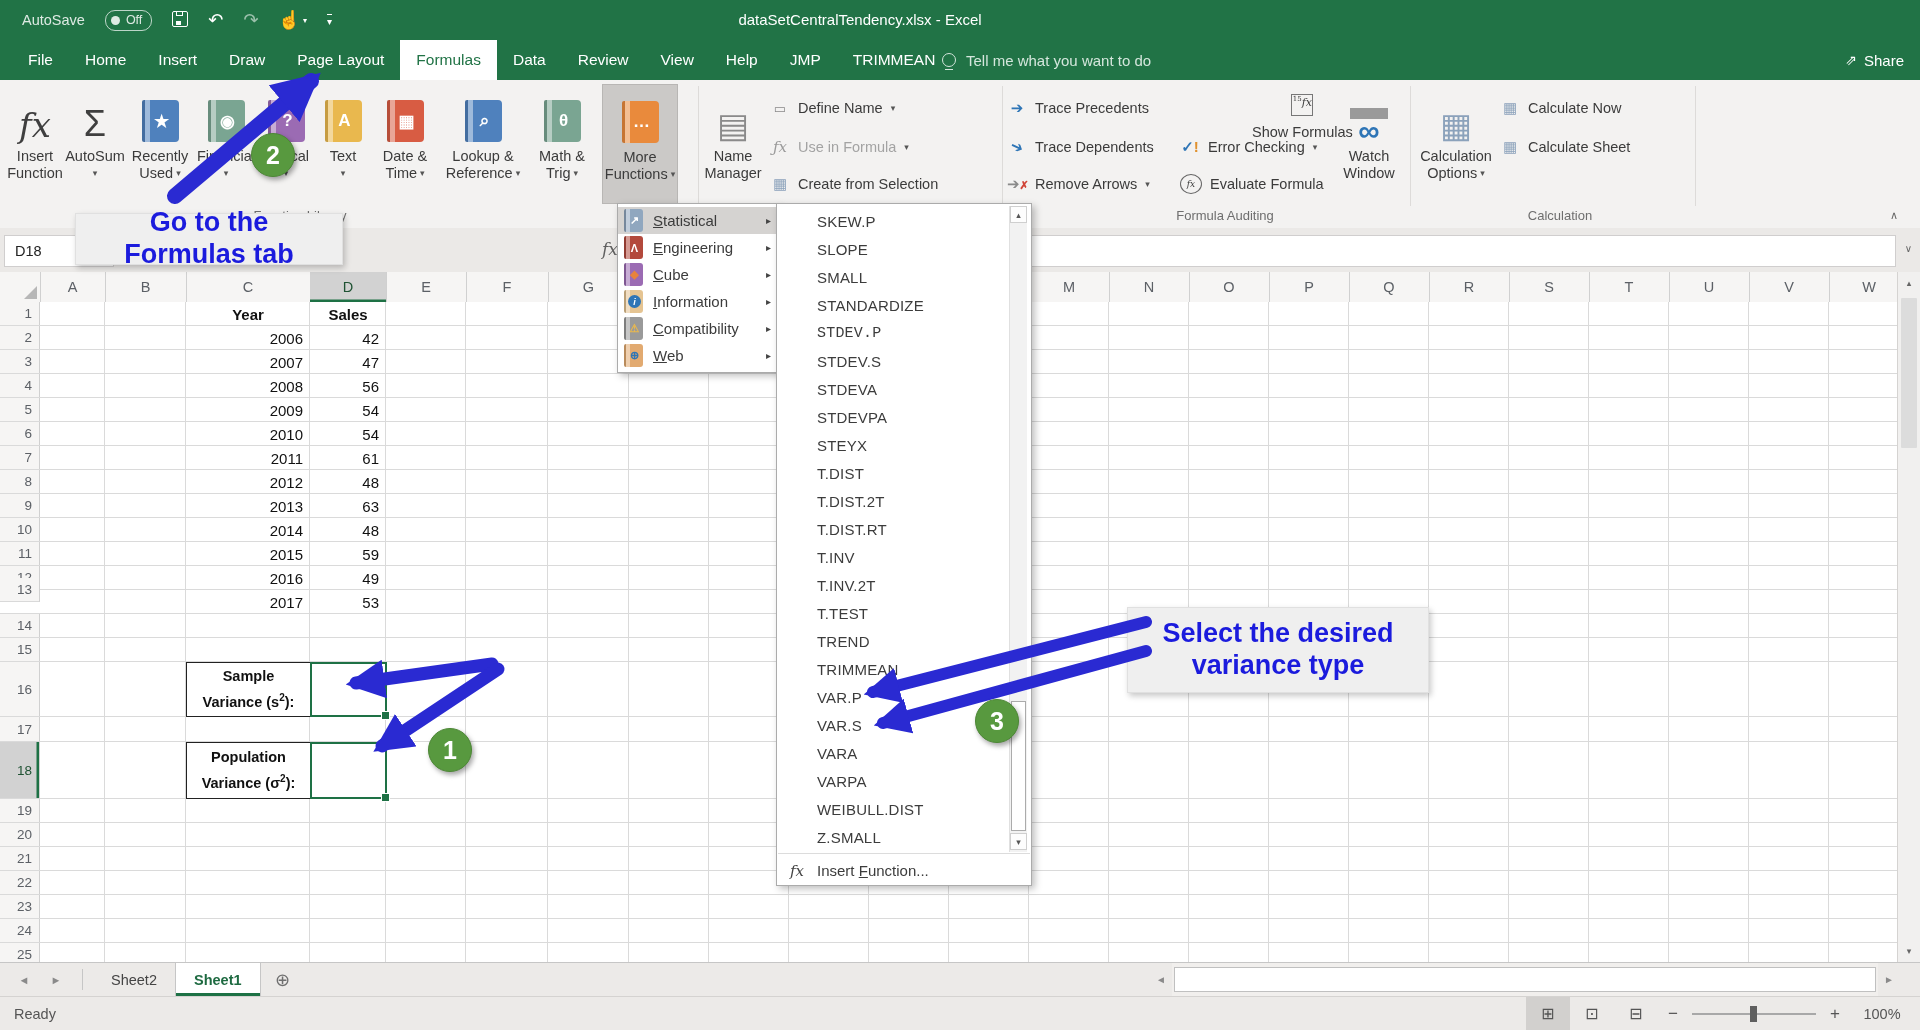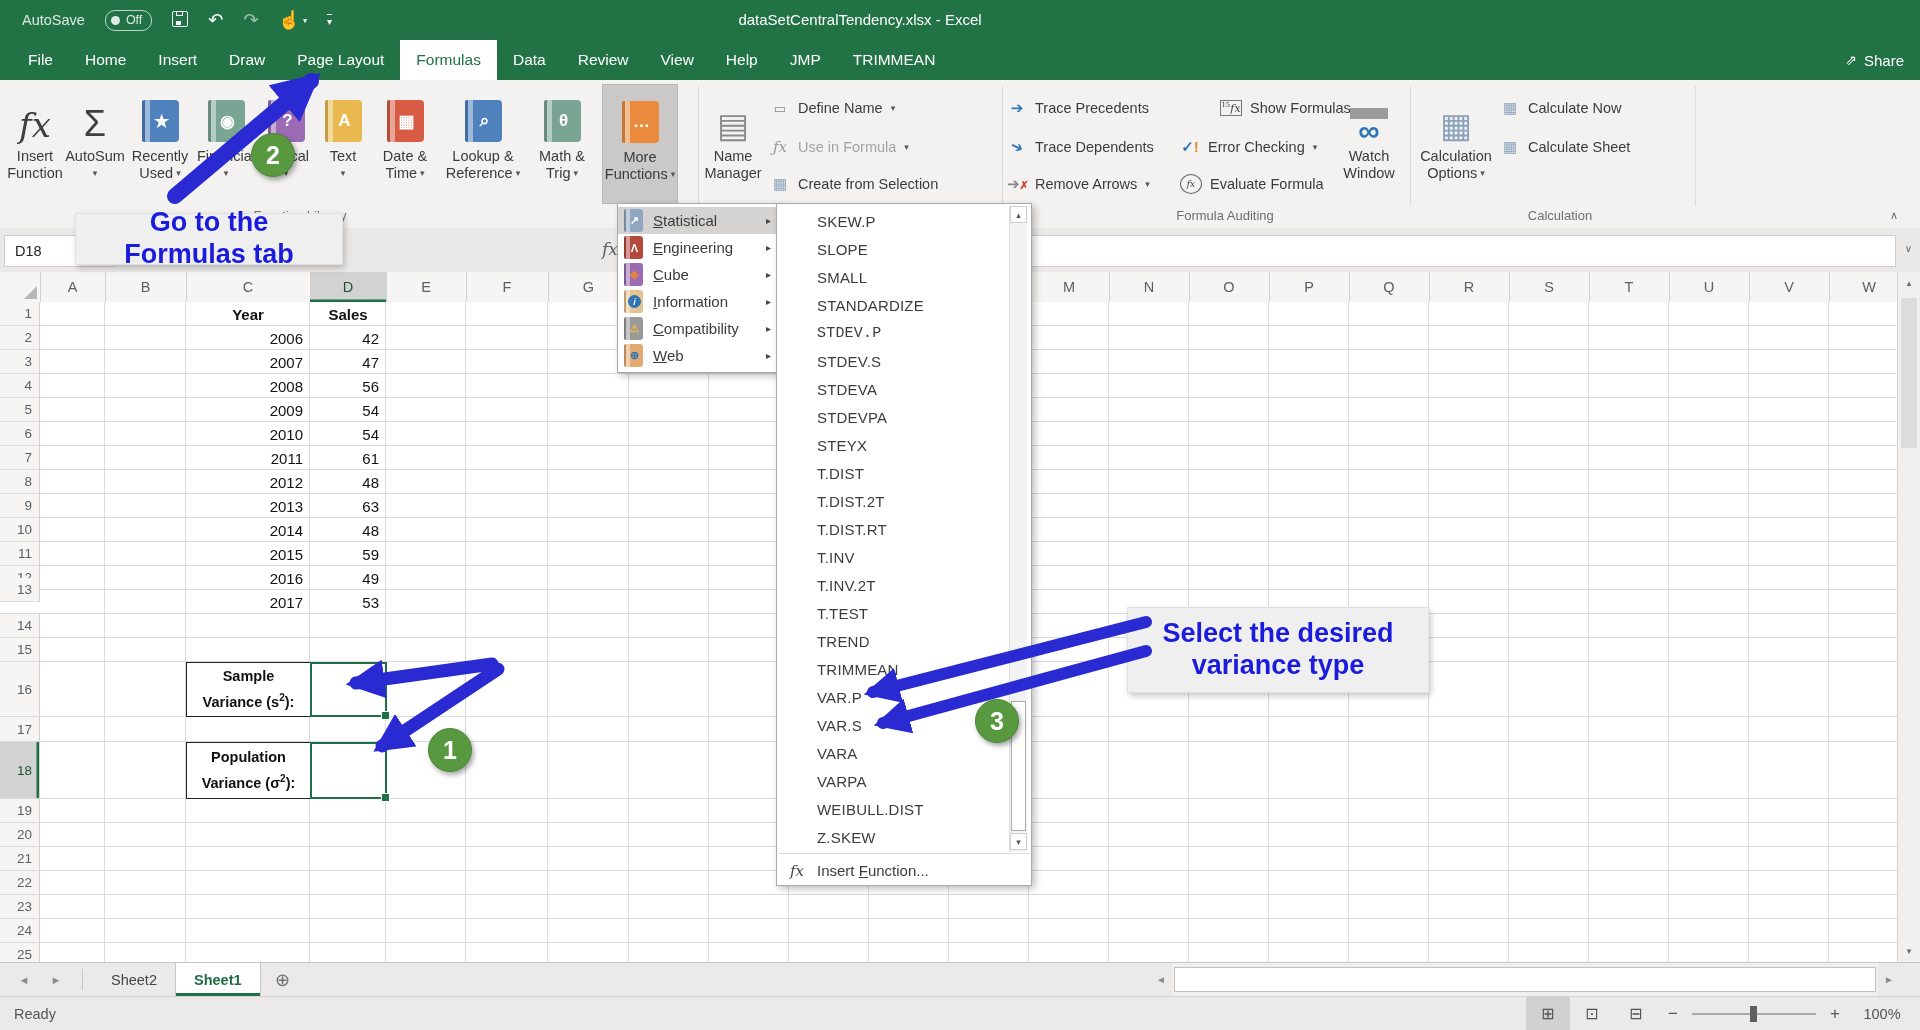--- a/index.html
+++ b/index.html
@@ -176,20 +176,24 @@
         <div class="rtab">Draw</div>
         <div class="rtab">Page Layout</div>
         <div class="rtab active">Formulas</div>
         <div class="rtab">Data</div>
         <div class="rtab">Review</div>
         <div class="rtab">View</div>
         <div class="rtab">Help</div>
         <div class="rtab">JMP</div>
         <div class="rtab">TRIMMEAN</div>
       </div>
+    <div class="tellme">
+        <span class="bulb"></span>
+        <span>Tell me what you want to do</span>
+      </div>
     <div class="share">
         <span class="shic">⇗</span>
         <span>Share</span>
       </div>
   </div>
 
   <div class="ribbon">
     <div id="bigbtns">
         <div class="bigbtn" style="left: 6px; width: 58px;">
           <div class="icw">
@@ -315,21 +319,21 @@
         </div>
         <div class="smallbtn" style="left: 1007px; top: 53px;">
           <span class="mi mi-dependents">➔</span>
           <span>Trace Dependents</span>
         </div>
         <div class="smallbtn" style="left: 1007px; top: 90px;">
           <span class="mi mi-remove">➔<i>✗</i></span>
           <span>Remove Arrows</span>
           <span class="darr">▾</span>
         </div>
-        <div class="smallbtn" style="left: 1220px; top: 14px;">
+        <div class="smallbtn" style="left: 1252px; top: 14px; flex-direction: column;">
           <span class="mi mi-showf"><sup>15</sup>fx</span>
           <span>Show Formulas</span>
         </div>
         <div class="smallbtn" style="left: 1180px; top: 53px;">
           <span class="mi mi-errcheck"><b>✓</b><i>!</i></span>
           <span>Error Checking</span>
           <span class="darr">▾</span>
         </div>
         <div class="smallbtn" style="left: 1180px; top: 90px;">
           <span class="mi mi-evalf">fx</span>
@@ -565,21 +569,21 @@
         <div class="fnitem" style="top: 339px;">T.INV</div>
         <div class="fnitem" style="top: 367px;">T.INV.2T</div>
         <div class="fnitem" style="top: 395px;">T.TEST</div>
         <div class="fnitem" style="top: 423px;">TREND</div>
         <div class="fnitem" style="top: 451px;">TRIMMEAN</div>
         <div class="fnitem" style="top: 479px;">VAR.P</div>
         <div class="fnitem" style="top: 507px;">VAR.S</div>
         <div class="fnitem" style="top: 535px;">VARA</div>
         <div class="fnitem" style="top: 563px;">VARPA</div>
         <div class="fnitem" style="top: 591px;">WEIBULL.DIST</div>
-        <div class="fnitem" style="top: 619px;">Z.SKEW</div>
+        <div class="fnitem" style="top: 619px;">Z.SMALL</div>
       </div>
     <div class="msep"></div>
     <div class="mfooter">
       <span class="fxsmall">fx</span>
       <span><span>Insert </span><u>F</u><span>unction...</span></span>
     </div>
     <div class="mscroll">
       <div class="sbtn up">▴</div>
       <div class="sthumb"></div>
       <div class="sbtn down">▾</div>

